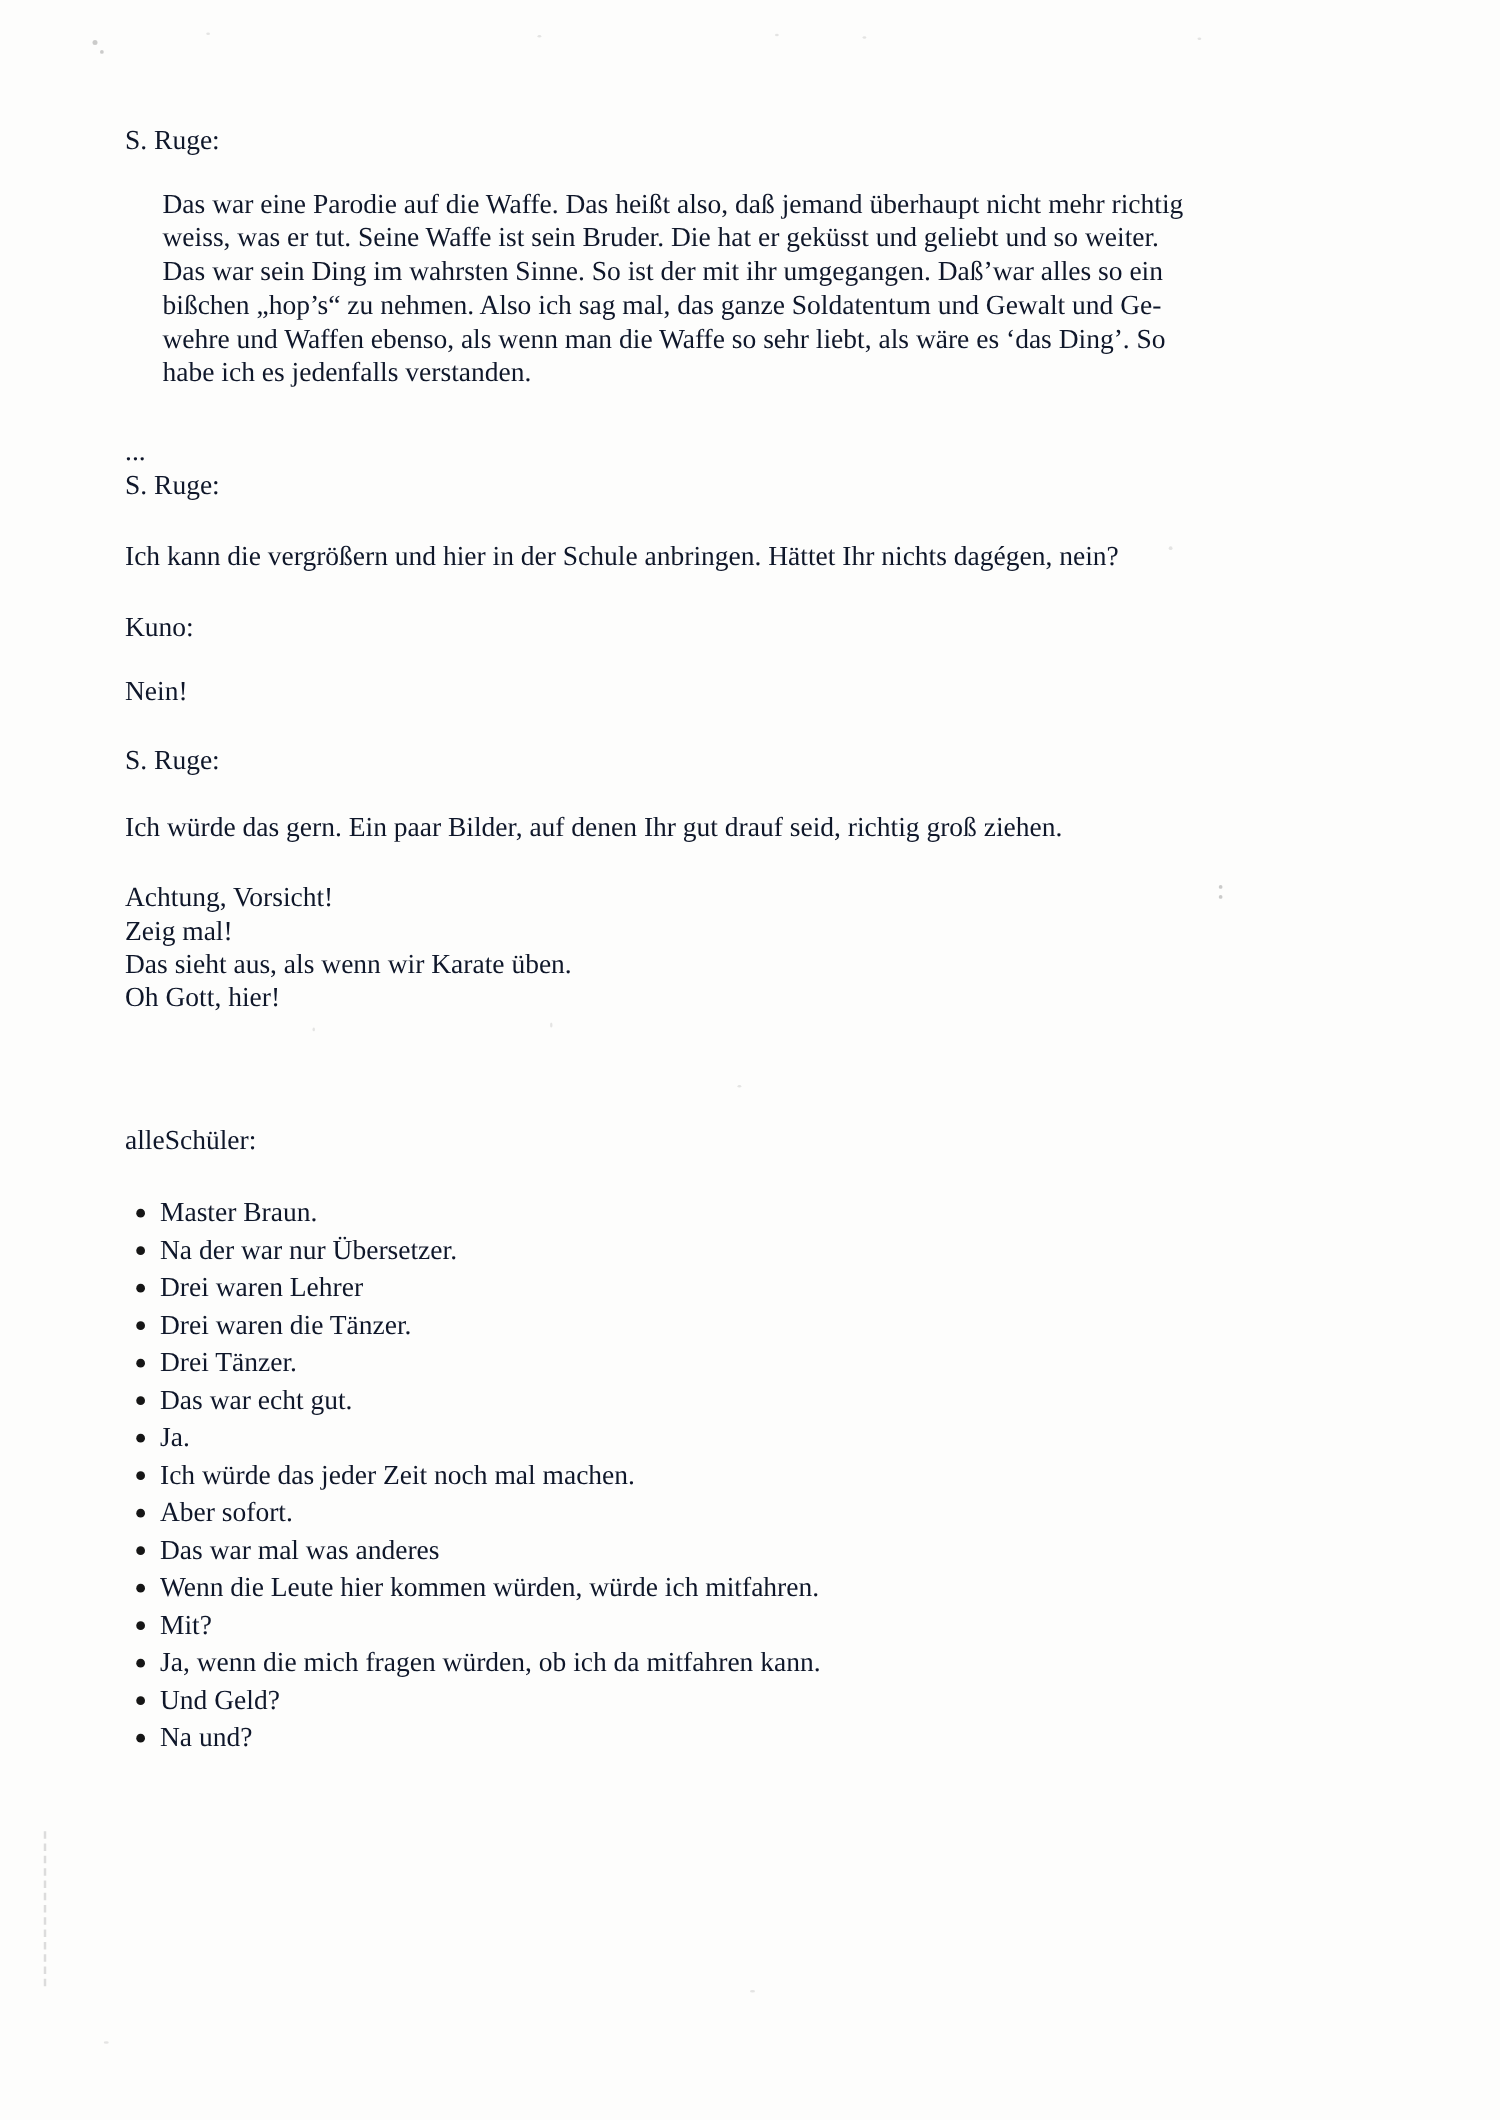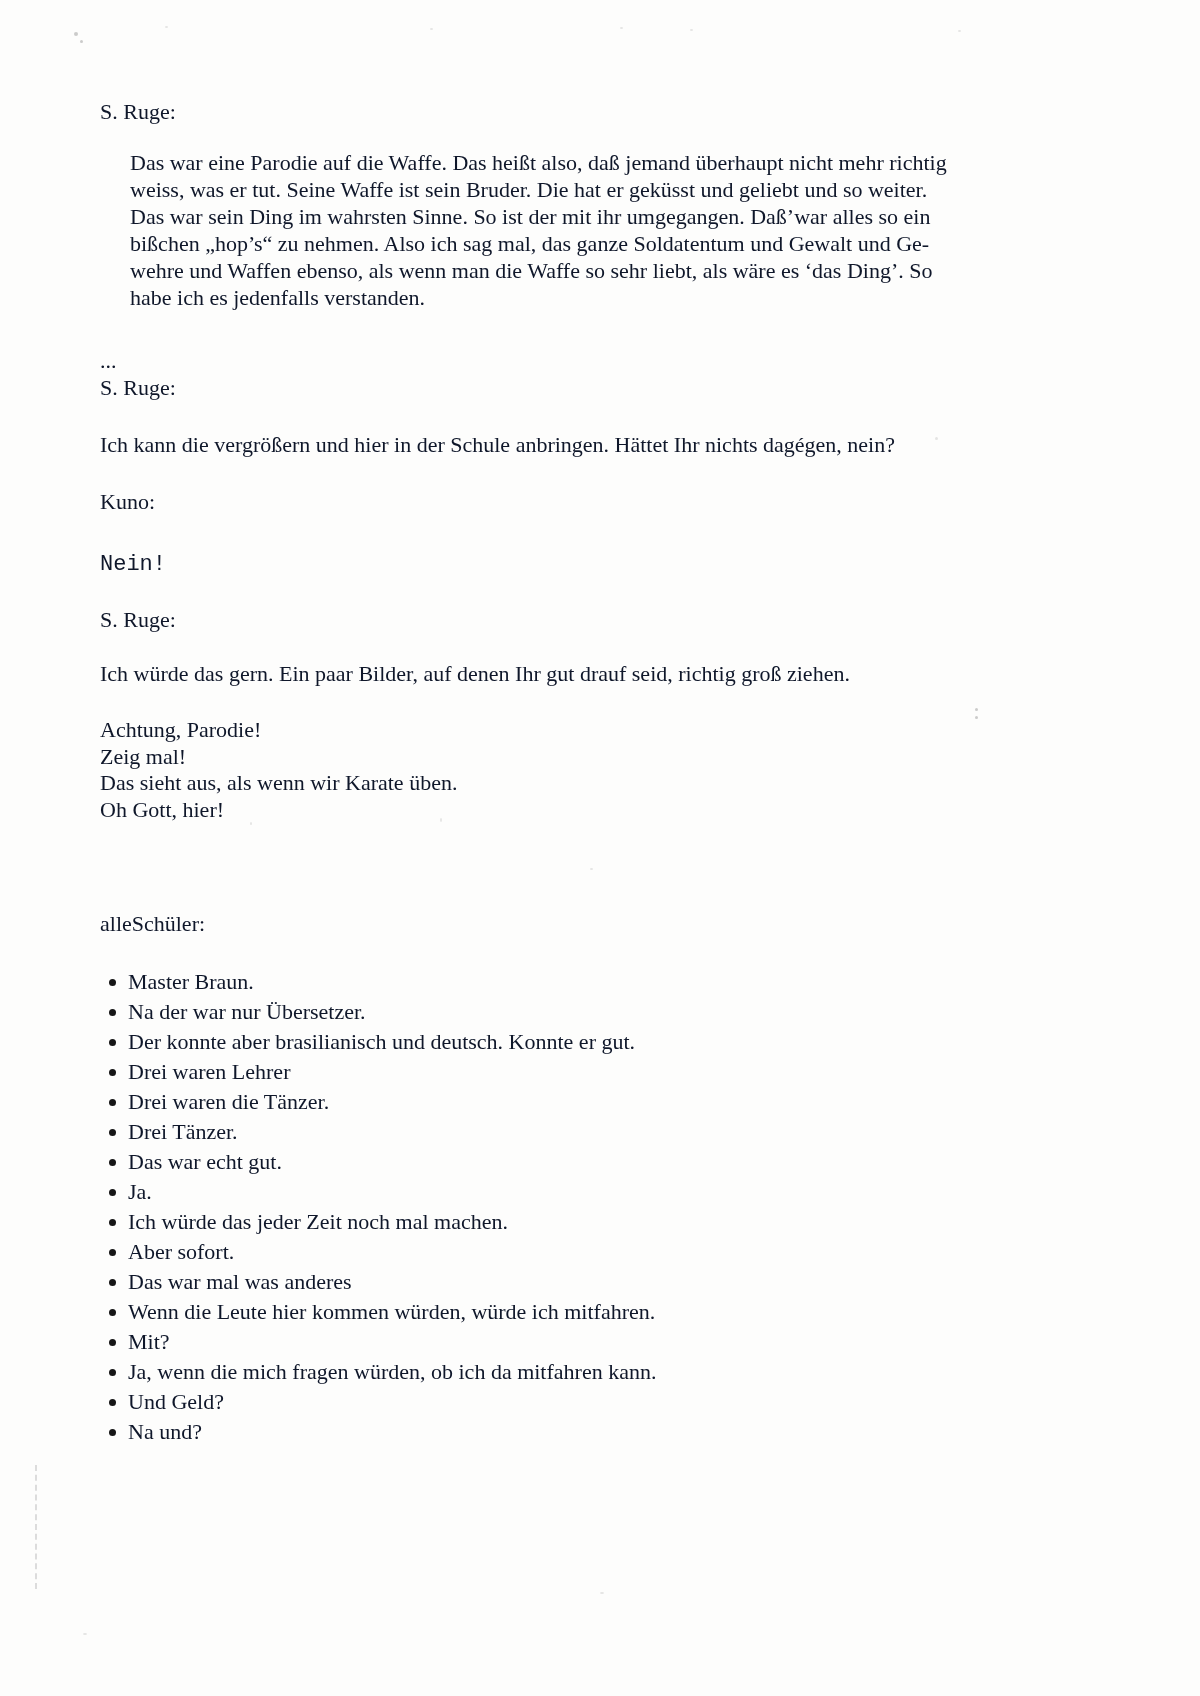--- a/index.html
+++ b/index.html
@@ -20,21 +20,21 @@
     width: 1010px;
     font-size: 22px;
     line-height: 27px;
   }
   .speaker { line-height: 27px; }
   .para { margin-top: 24px; margin-left: 30px; }
   .para .line { line-height: 27px; white-space: nowrap; }
   .ellipsis-group { margin-top: 36px; }
   .ellipsis-group .line { line-height: 27px; }
   .mt30 { margin-top: 30px; }
-  .mt29 { margin-top: 36px; font-family: Liberation Mono, monospace; }
+  .mt29 { margin-top: 24px; }
   .mt28 { margin-top: 28px; }
   .mt27 { margin-top: 27px; }
   .mt81 { margin-top: 87px; }
   .speech { white-space: nowrap; }
   .multi { margin-top: 30px; }
   .multi .line { line-height: 26.5px; white-space: nowrap; }
   ul.bullets {
     margin: 30px 0 0 0;
     padding: 0;
     list-style: none;
@@ -101,32 +101,31 @@
     <div class="speaker mt30">Kuno:</div>
 
     <div class="speech mt29">Nein!</div>
 
     <div class="speaker mt28">S. Ruge:</div>
 
     <div class="speech mt27">Ich würde das gern. Ein paar Bilder, auf denen Ihr gut drauf seid, richtig groß ziehen.</div>
 
 
     <div class="multi">
-      <div class="line">Achtung, Parodie!</div>
+      <div class="line">Achtung, Vorsicht!</div>
       <div class="line">Zeig mal!</div>
       <div class="line">Das sieht aus, als wenn wir Karate üben.</div>
       <div class="line">Oh Gott, hier!</div>
     </div>
 
     <div class="speaker mt81">alleSchüler:</div>
 
     <ul class="bullets">
       <li>Master Braun.</li>
       <li>Na der war nur Übersetzer.</li>
-      <li>Der konnte aber brasilianisch und deutsch. Konnte er gut.</li>
       <li>Drei waren Lehrer</li>
       <li>Drei waren die Tänzer.</li>
       <li>Drei Tänzer.</li>
       <li>Das war echt gut.</li>
       <li>Ja.</li>
       <li>Ich würde das jeder Zeit noch mal machen.</li>
       <li>Aber sofort.</li>
       <li>Das war mal was anderes</li>
       <li>Wenn die Leute hier kommen würden, würde ich mitfahren.</li>
       <li>Mit?</li>

